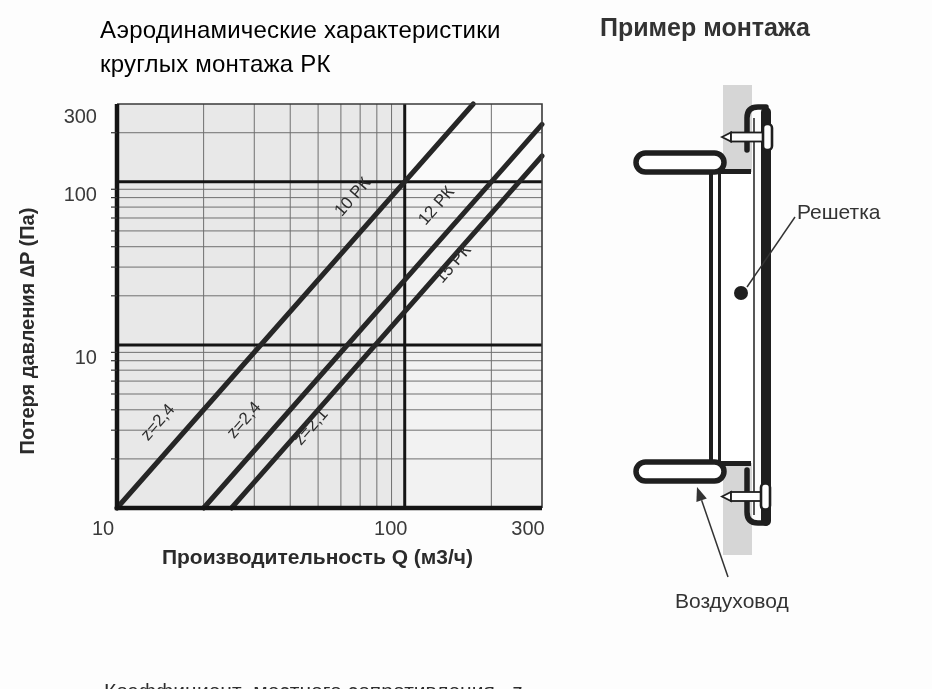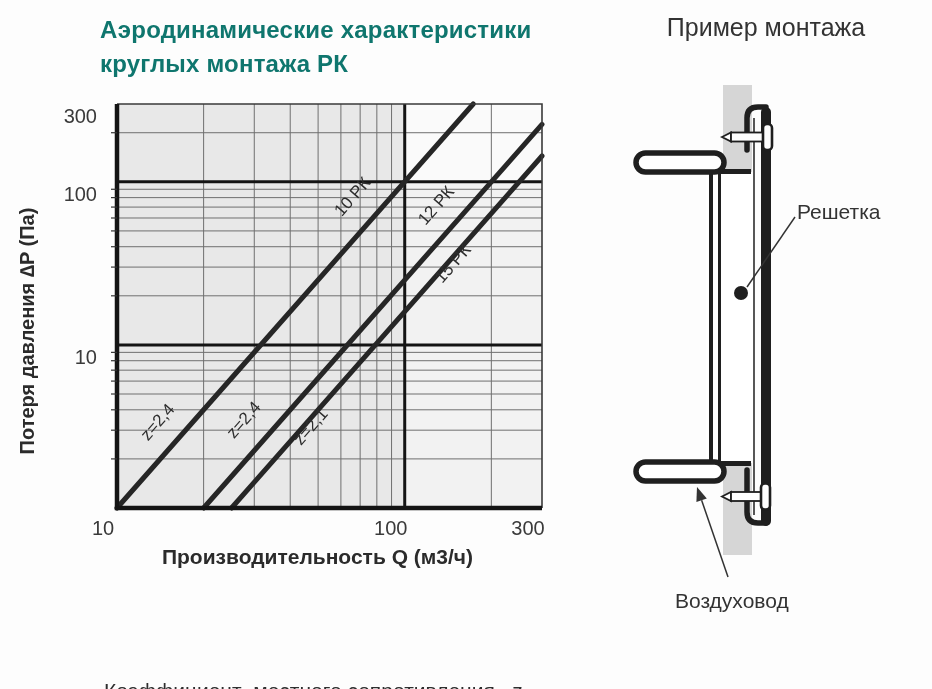--- a/index.html
+++ b/index.html
@@ -5,26 +5,26 @@
   html,body{margin:0;padding:0;}
   body{
     width:932px;height:689px;position:relative;overflow:hidden;
     background:#fdfdfd;
     font-family:"Liberation Sans", sans-serif;
     color:#333;
   }
   .abs{position:absolute;}
   .chart-title{
     left:100px;top:13px;width:480px;
-    font-size:24px;line-height:34px;font-weight:700;color:#0f766e;
+    font-size:24px;line-height:34px;font-weight:400;color:#000000;
     letter-spacing:0.2px;
   }
   .diagram-title{
-    left:600px;top:13px;width:332px;text-align:center;
-    font-size:25px;font-weight:400;color:#333;
+    left:600px;top:13px;width:332px;
+    font-size:25px;font-weight:700;color:#333;
   }
   .caption{
     left:104px;top:618px;width:620px;
     font-size:21px;line-height:29px;color:#2e2e2e;
     white-space:pre;
   }
   svg text{font-family:"Liberation Sans", sans-serif;}
 </style>
 </head>
 <body>

